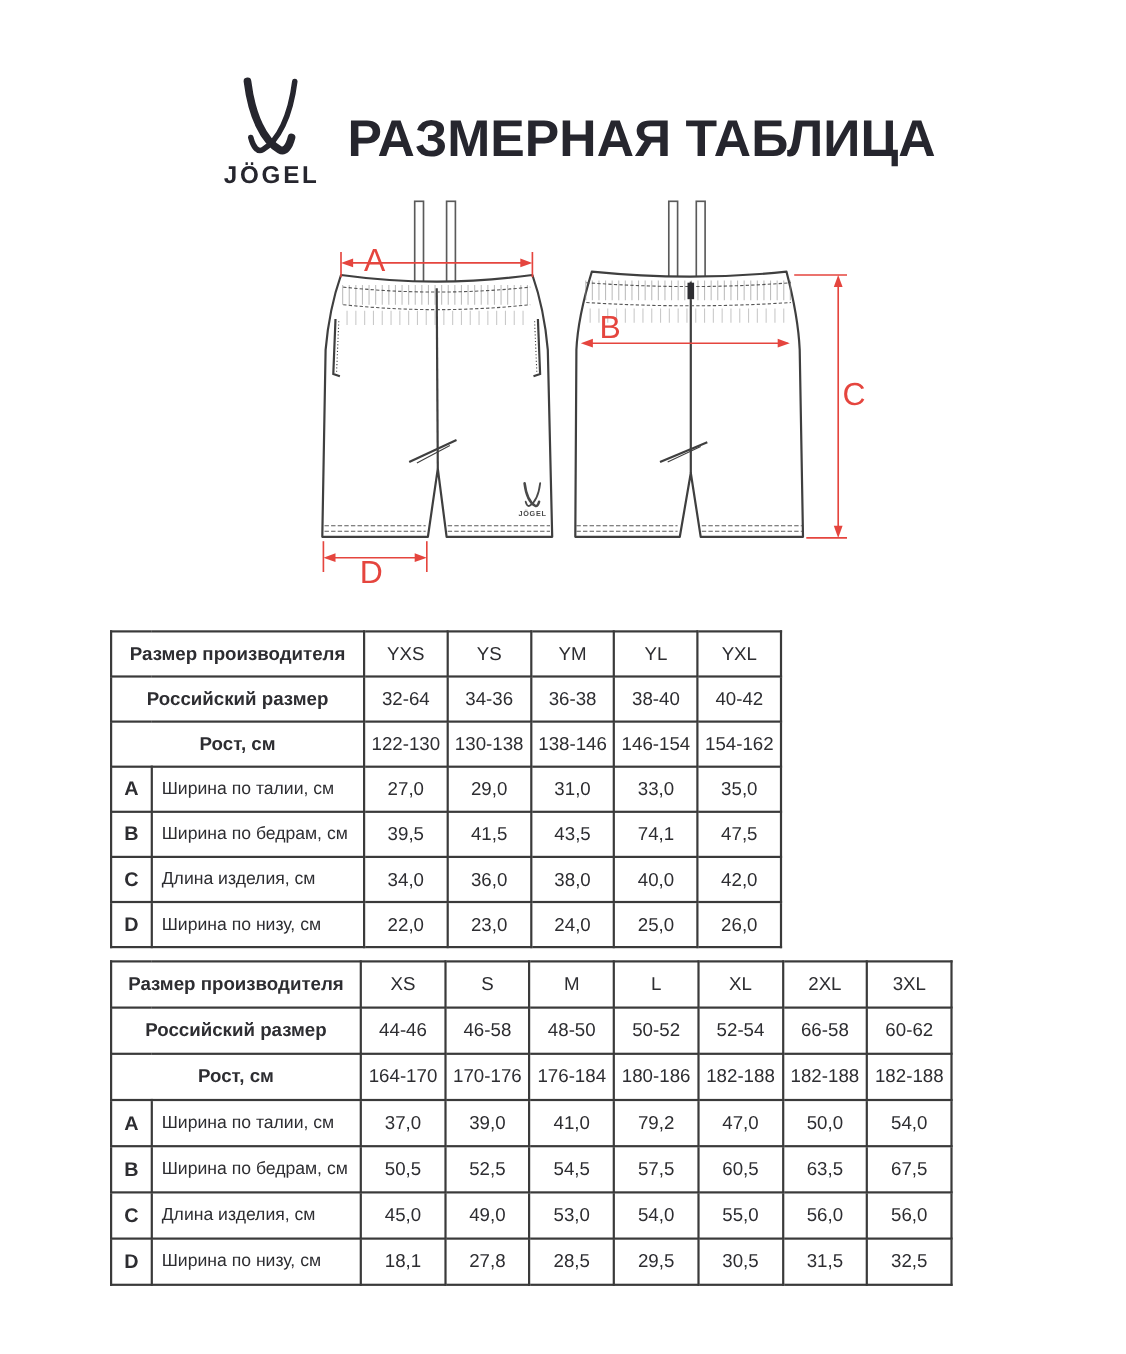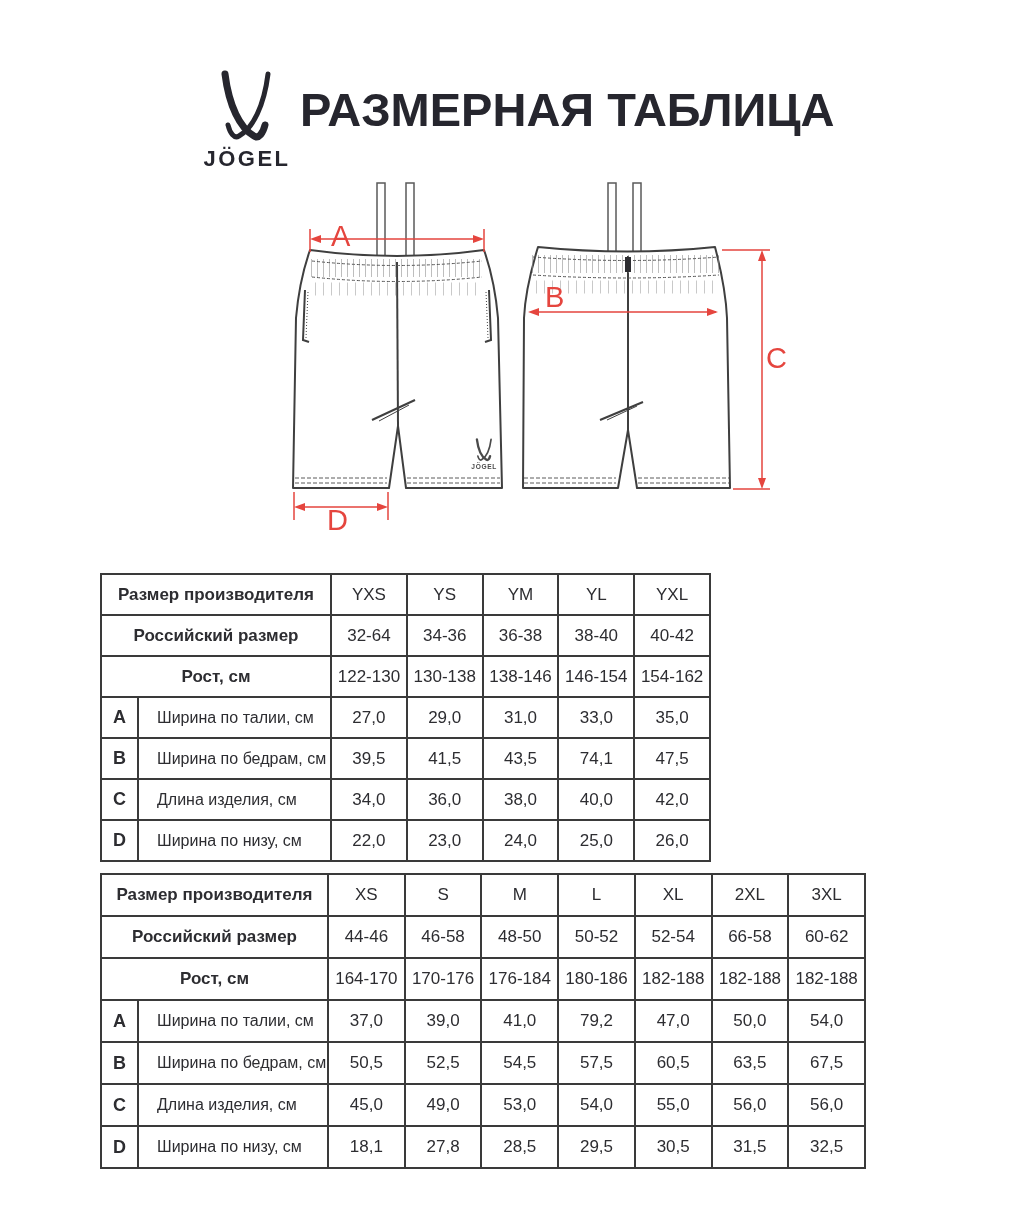--- a/index.html
+++ b/index.html
@@ -1,38 +1,38 @@
 <!DOCTYPE html>
 <html><head>
 <meta charset="utf-8">
 <style>
   html,body{margin:0;padding:0;}
   body{width:1024px;height:1231px;background:#ffffff;font-family:"Liberation Sans",sans-serif;}
   .page{position:relative;width:1024px;height:1231px;background:#fff;overflow:hidden;}
 
   .title{
-    position:absolute;left:300px;top:82px;margin:0;
+    position:absolute;left:300px;top:82px;margin:16px;
     font-size:47px;font-weight:700;letter-spacing:0px;color:#26262e;
     font-family:"Liberation Sans",sans-serif;white-space:nowrap;
   }
   .brand-svg{position:absolute;left:192px;top:64px;}
 
   .diagram{position:absolute;left:0;top:160px;}
   .diagram text{font-family:"Liberation Sans",sans-serif;}
   .dim-label{fill:#e5453e;font-size:29px;}
 
   .size-table{position:absolute;border-collapse:collapse;table-layout:fixed;color:#2d2d31;border-radius:24px;}
   .size-table td{border:2px solid #3a3a3a;text-align:center;font-size:17px;padding:0;overflow:hidden;white-space:nowrap;}
   #t1{left:100px;top:573px;width:611px;}
   #t2{left:100px;top:873px;width:766px;}
   #t1 td{height:39px;}
   #t2 td{height:40px;}
   .size-table td.hl{font-weight:700;}
   .size-table td.lt{font-weight:700;font-size:18px;}
-  .size-table td.ml{text-align:left;padding-left:18px;font-size:16px;}
+  .size-table td.ml{text-align:left;padding-left:8px;font-size:16px;}
 </style>
 </head>
 <body>
 
 <div class="page">
 
   <svg class="brand-svg" width="110" height="112" viewBox="0 0 110 112">
     <g fill="none" stroke="#26262e" stroke-linecap="round">
       <path d="M33,10 C37,42 48,64 62,72 C67,75 71,69 73,61" stroke-width="7"></path>
       <path d="M76,10 C72,42 61,64 47,72 C42,75 38,69 36,61" stroke-width="5"></path>

